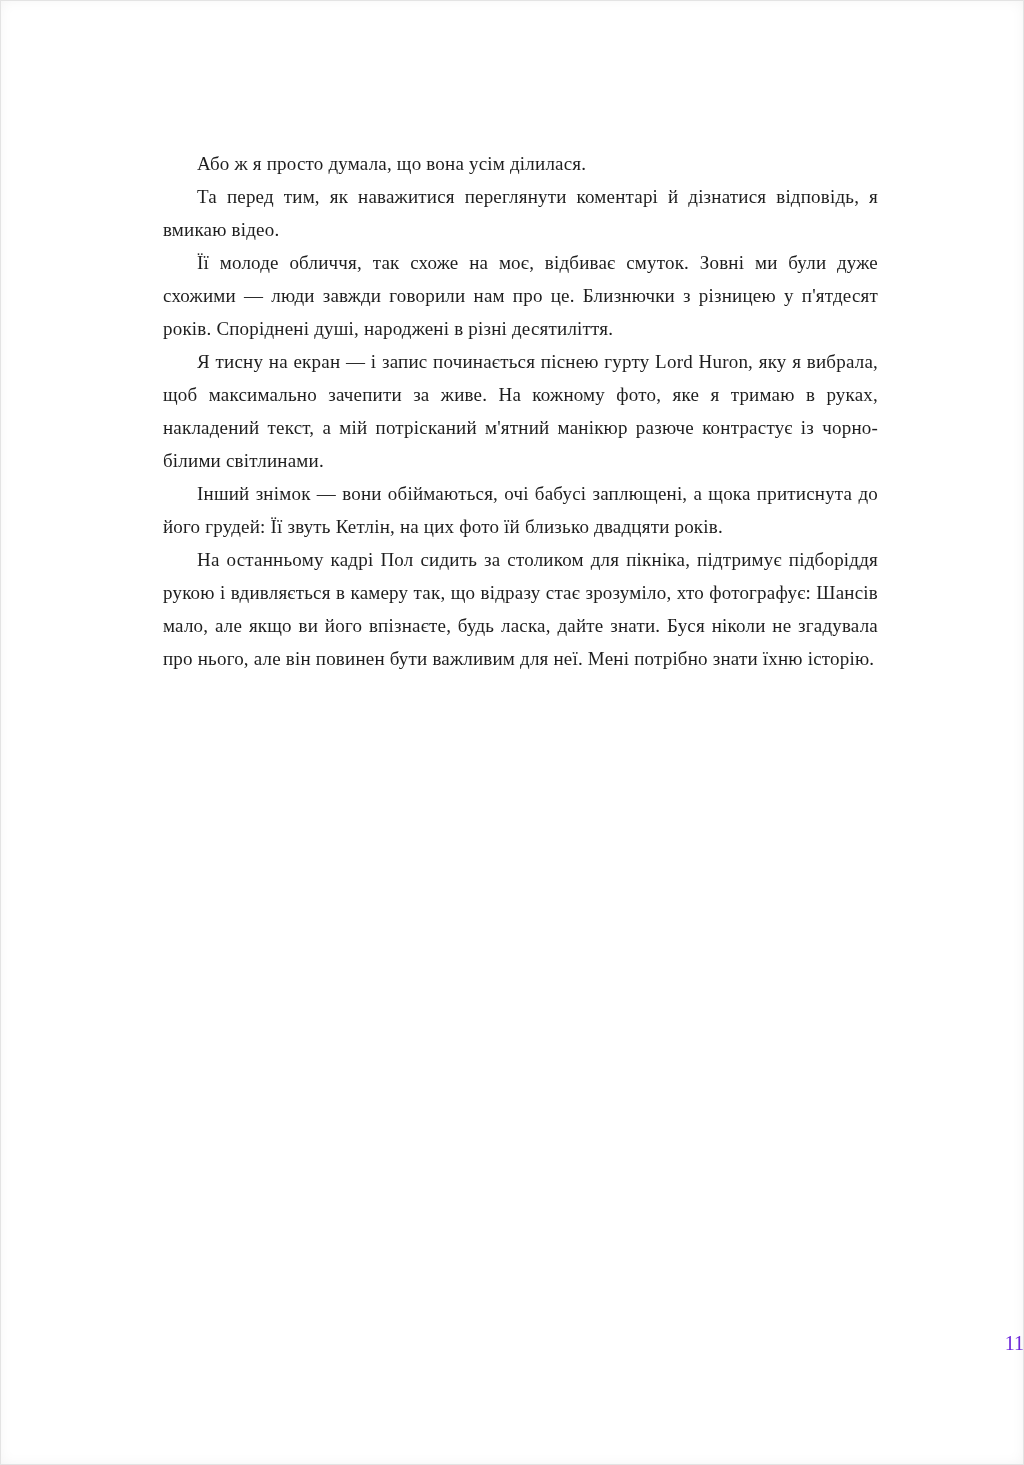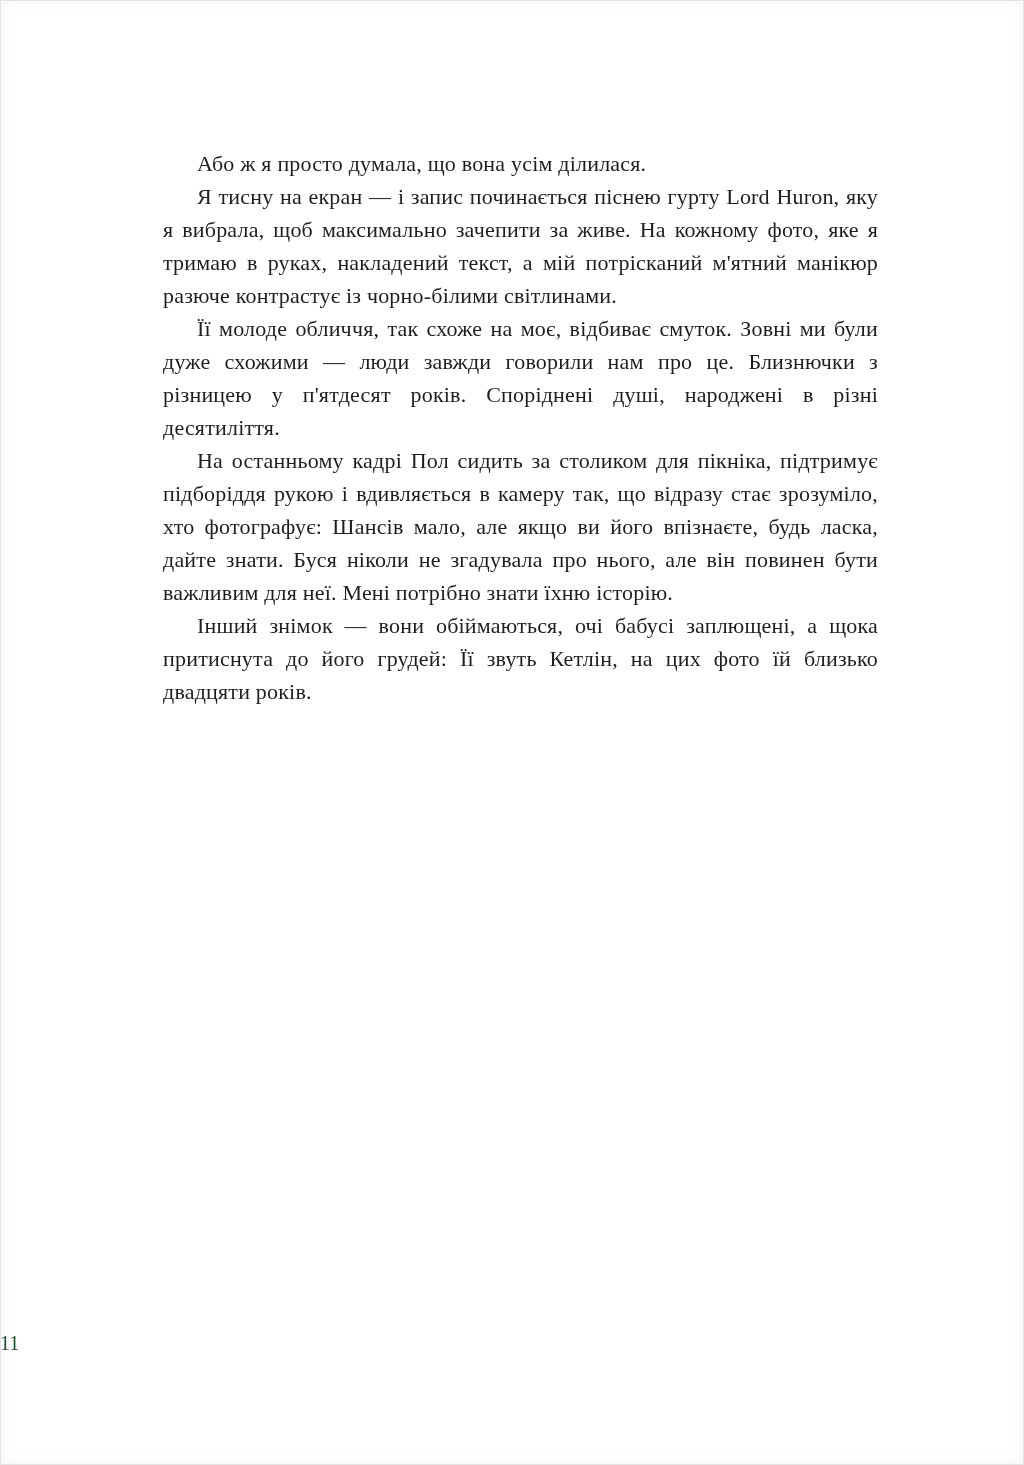--- a/index.html
+++ b/index.html
@@ -17,45 +17,46 @@
     font-family: "Liberation Serif", "DejaVu Serif", serif;
     color: #1e1e1e;
     overflow: hidden;
   }
   .text-block {
     position: absolute;
     left: 163px;
     right: 146px;
     top: 147px;
     text-align: justify;
-    font-size: 22px;
+    font-size: 19px;
     line-height: 33px;
     letter-spacing: 0.2px;
   }
   .text-block p {
     margin: 0;
     padding: 0;
     text-indent: 34px;
     hyphens: auto;
   }
   .page-number {
     position: absolute;
     left: 0;
     right: 0;
     top: 1332px;
-    text-align: left;
+    text-align: right;
     font-size: 20px;
-    color: #14532d;
+    color: #6d28d9;
   }
 </style>
 </head>
 <body>
 
 <div class="book-page" lang="uk">
   <div class="text-block">
     <p>Або ж я просто думала, що вона усім ділилася.</p>
+    <p>Та перед тим, як наважитися переглянути коментарі й дізнатися відповідь, я вмикаю відео.</p>
+    <p>Її молоде обличчя, так схоже на моє, відбиває смуток. Зовні ми були дуже схожими — люди завжди говорили нам про це. Близнючки з різницею у п'ятдесят років. Споріднені душі, народжені в різні десятиліття.</p>
     <p>Я тисну на екран — і запис починається піснею гурту Lord Huron, яку я вибрала, щоб максимально зачепити за живе. На кожному фото, яке я тримаю в руках, накладений текст, а мій потрісканий м'ятний манікюр разюче контрастує із чорно-білими світлинами.</p>
-    <p>Її молоде обличчя, так схоже на моє, відбиває смуток. Зовні ми були дуже схожими — люди завжди говорили нам про це. Близнючки з різницею у п'ятдесят років. Споріднені душі, народжені в різні десятиліття.</p>
+    <p>Інший знімок — вони обіймаються, очі бабусі заплющені, а щока притиснута до його грудей: Її звуть Кетлін, на цих фото їй близько двадцяти років.</p>
     <p>На останньому кадрі Пол сидить за столиком для пікніка, підтримує підборіддя рукою і вдивляється в камеру так, що відразу стає зрозуміло, хто фотографує: Шансів мало, але якщо ви його впізнаєте, будь ласка, дайте знати. Буся ніколи не згадувала про нього, але він повинен бути важливим для неї. Мені потрібно знати їхню історію.</p>
-    <p>Інший знімок — вони обіймаються, очі бабусі заплющені, а щока притиснута до його грудей: Її звуть Кетлін, на цих фото їй близько двадцяти років.</p>
   </div>
   <div class="page-number">11</div>
 </div>
 
 </body></html>

